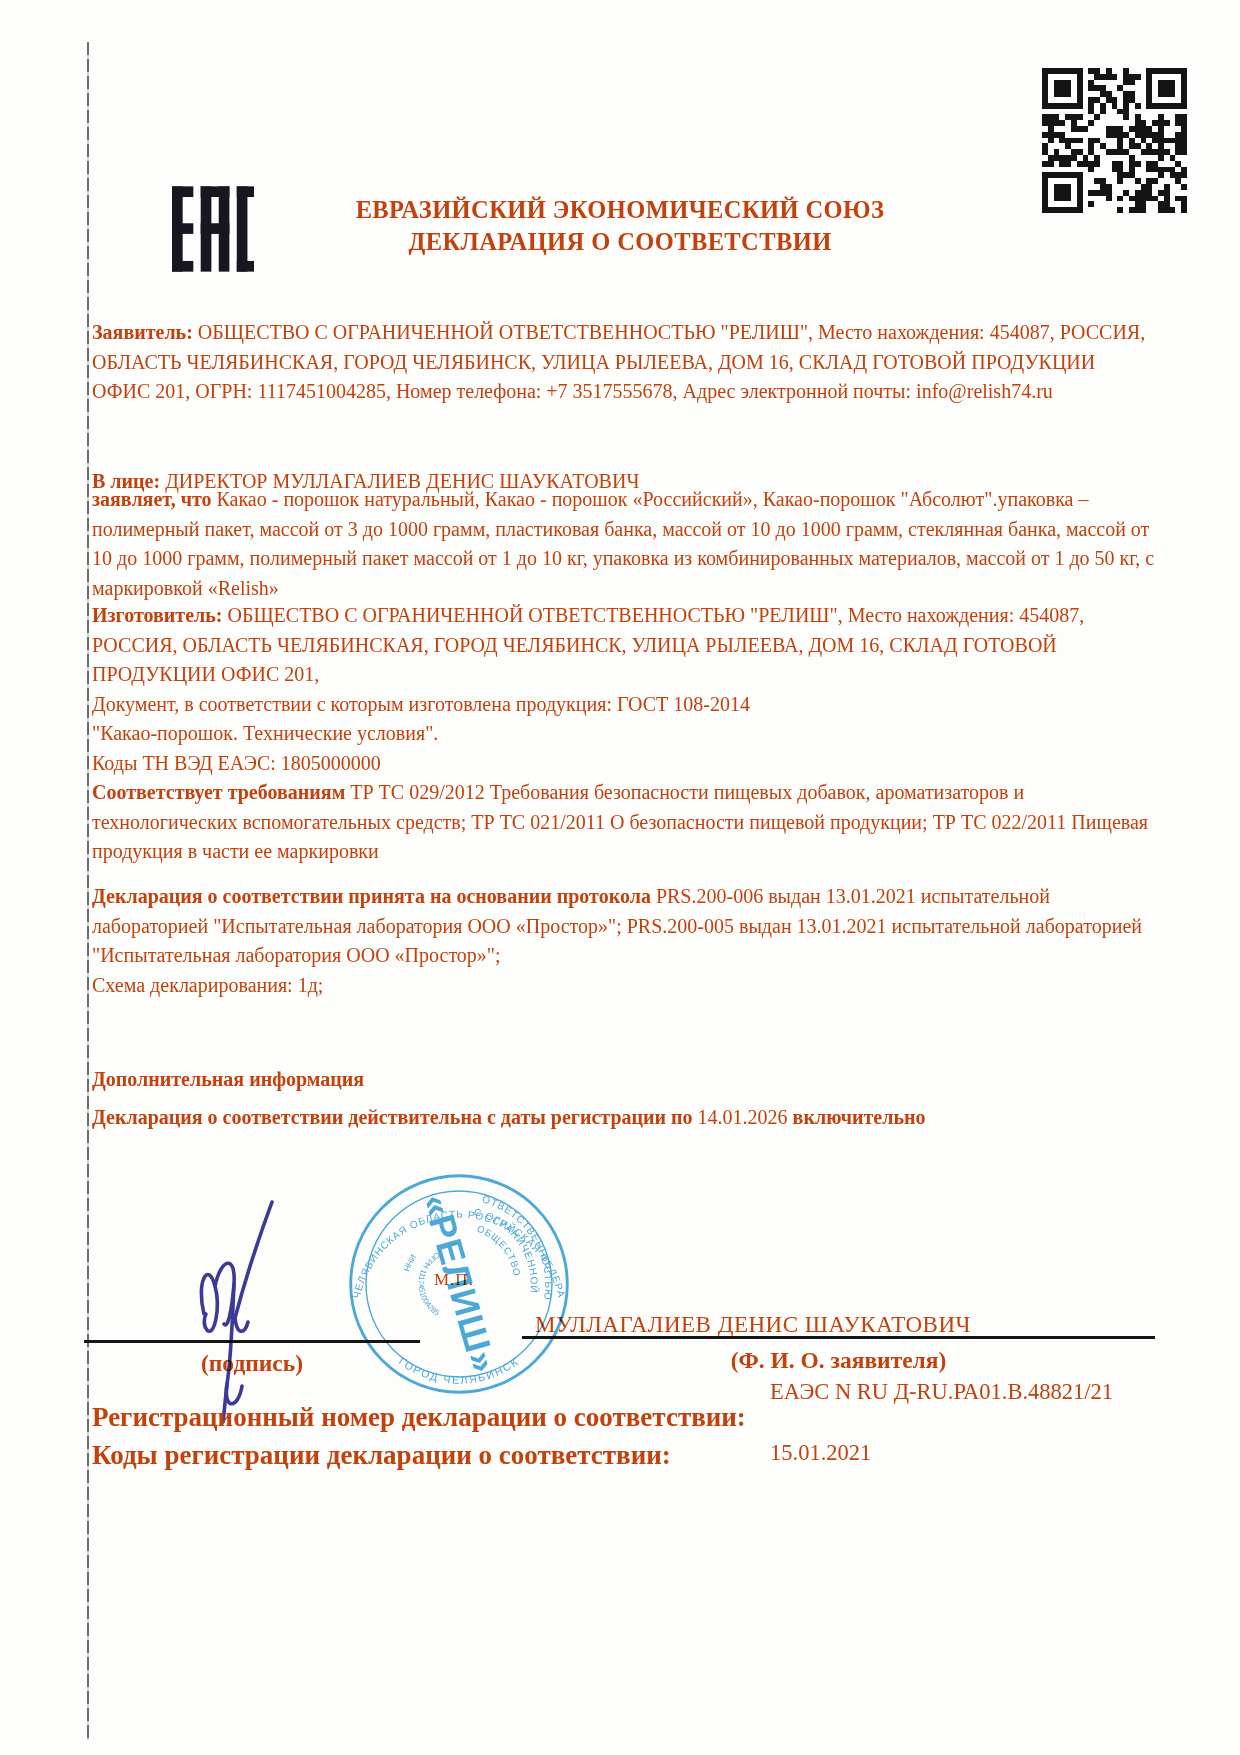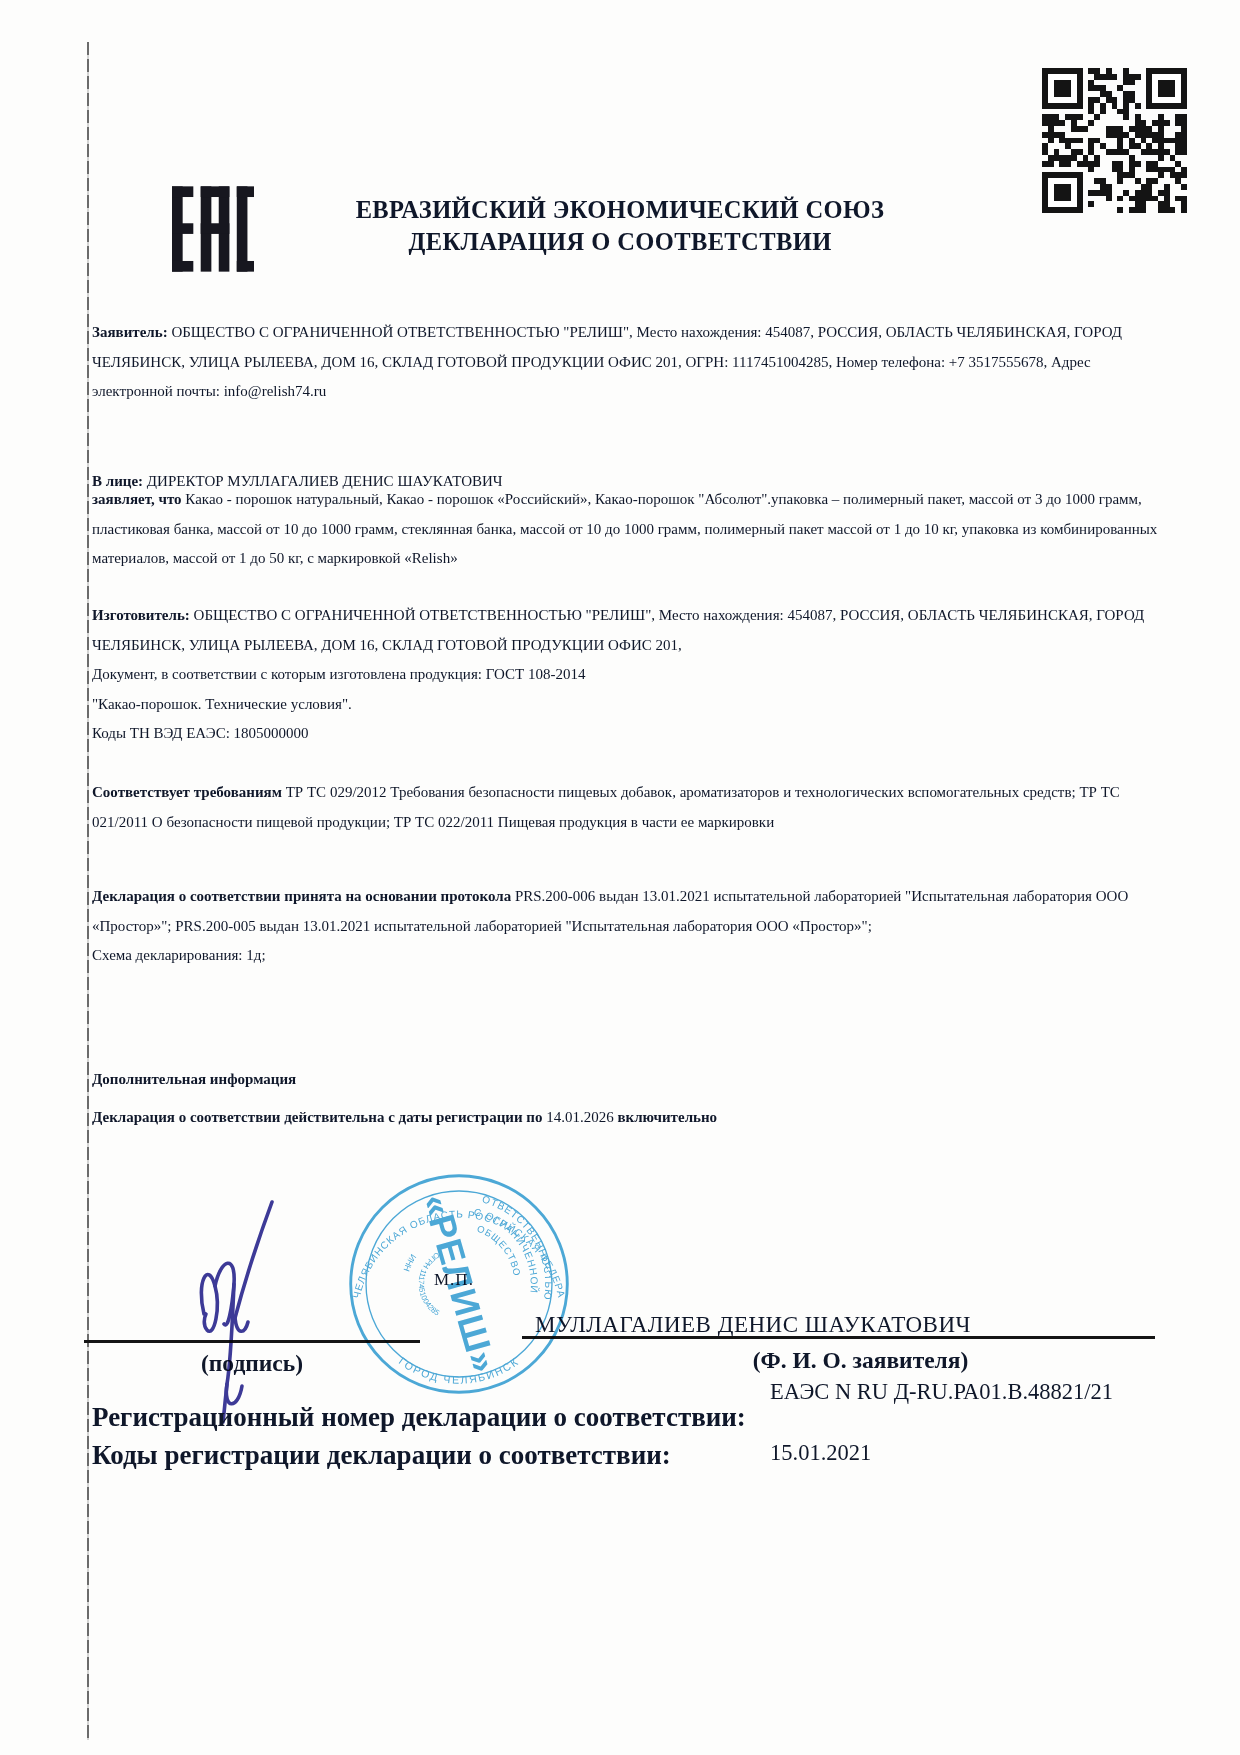--- a/index.html
+++ b/index.html
@@ -1,27 +1,27 @@
 <!DOCTYPE html>
 <html><head>
 <meta charset="utf-8">
 <style>
   html,body{margin:0;padding:0;background:#e8e8e8;}
   .page{
     position:relative;width:1240px;height:1755px;margin:0 auto;
-    background:#fdfdfc;color:#0f172a;overflow:hidden;
+    background:#fdfdfc;color:#c2410c;overflow:hidden;
     font-family:"Liberation Serif","DejaVu Serif",serif;
   }
   .abs{position:absolute;}
   .left-rule{
     left:87px;top:42px;width:2px;height:1698px;opacity:.8;
     background:repeating-linear-gradient(to bottom,#474747 0 13px,rgba(71,71,71,.28) 13px 17px);
   }
   .title{left:100px;width:1040px;text-align:center;font-weight:bold;font-size:24.5px;letter-spacing:.4px;}
-  .body-par{left:92px;width:1066px;font-size:15px;line-height:29.5px;font-family:Liberation Serif, serif;}
+  .body-par{left:92px;width:1066px;font-size:20px;line-height:29.5px;font-family:Liberation Serif, serif;}
   .lbl{font-weight:bold;}
   .sig-line{height:3px;background:#151515;}
   .caption{font-weight:bold;font-size:23.5px;text-align:center;}
   .reg-label{left:92px;font-weight:bold;font-size:27px;}
   .reg-value{left:770px;font-size:22.5px;}
   .stamp-wrap{left:344px;top:1169px;width:230px;height:230px;mix-blend-mode:multiply;opacity:.92;}
   .sig-wrap{left:188px;top:1196px;width:130px;height:230px;mix-blend-mode:multiply;}
   .mp{left:434px;top:1270px;font-weight:normal;font-size:17px;letter-spacing:1px;}
   .fio-name{left:535px;top:1312px;font-size:23px;letter-spacing:.5px;}
   svg{display:block;}
@@ -329,21 +329,21 @@
     <span>14.01.2026</span>
     <span class="lbl">включительно</span>
   </div>
 
   <div class="abs mp">М.П.</div>
   <div class="abs fio-name">МУЛЛАГАЛИЕВ ДЕНИС ШАУКАТОВИЧ</div>
 
   <div class="abs sig-line" style="left:84px;top:1340px;width:336px;"></div>
   <div class="abs sig-line" style="left:522px;top:1336px;width:633px;"></div>
   <div class="abs caption" style="left:84px;top:1350px;width:336px;">(подпись)</div>
-  <div class="abs caption" style="left:544px;top:1347px;width:633px;">(Ф. И. О. заявителя)</div>
+  <div class="abs caption" style="left:522px;top:1347px;width:633px;">(Ф. И. О. заявителя)</div>
 
   <div class="abs sig-wrap">
     <svg viewBox="0 0 130 230" width="130" height="230" fill="none" stroke="#3d3a99" stroke-width="3.6" stroke-linecap="round">
       <path d="M84,6 C70,44 56,88 47,122"></path>
       <path d="M16,118 C8,86 20,64 27,90 C33,112 26,142 19,134 C15,129 16,122 18,118"></path>
       <path d="M27,90 C33,62 48,58 46,88 C44,112 40,134 36,128"></path>
       <path d="M46,88 C44,132 43,164 39,188 C35,214 50,214 54,190"></path>
       <path d="M47,122 C49,140 57,138 60,126"></path>
       <path d="M39,188 C37,206 36,218 35,226"></path>
     </svg>

